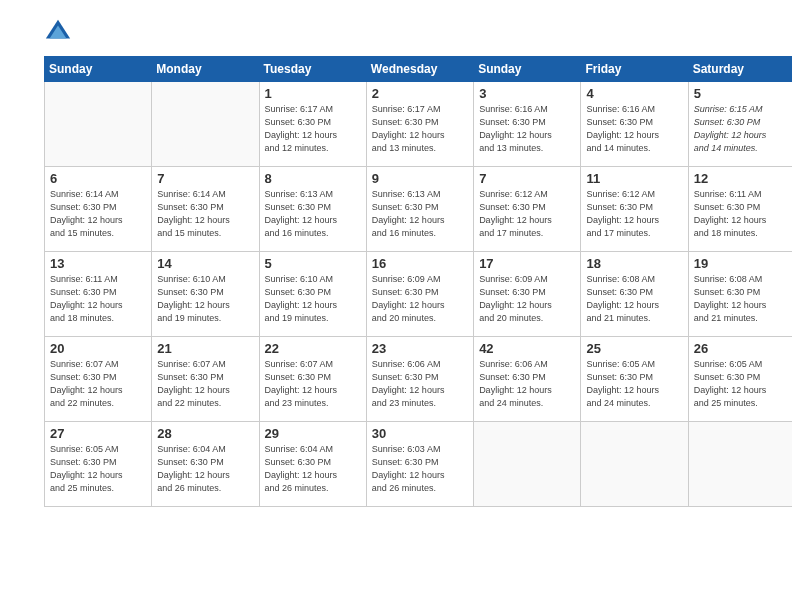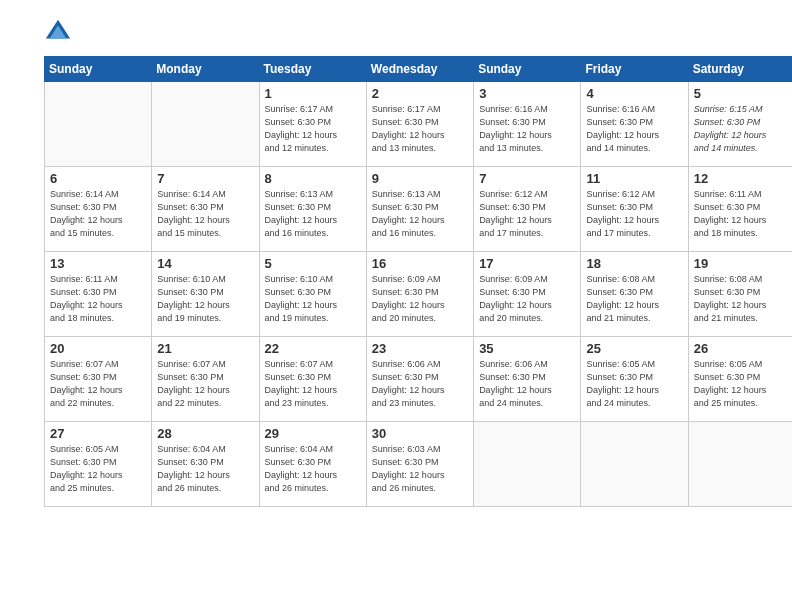--- a/index.html
+++ b/index.html
@@ -300,21 +300,21 @@
 and 23 minutes.</div>
           </td>
           <td>
             <span class="day-number">23</span>
             <div class="day-info" style="white-space: pre-line;">Sunrise: 6:06 AM
 Sunset: 6:30 PM
 Daylight: 12 hours
 and 23 minutes.</div>
           </td>
           <td>
-            <span class="day-number">35</span>
+            <span class="day-number">42</span>
             <div class="day-info" style="white-space: pre-line;">Sunrise: 6:06 AM
 Sunset: 6:30 PM
 Daylight: 12 hours
 and 24 minutes.</div>
           </td>
           <td>
             <span class="day-number">25</span>
             <div class="day-info" style="white-space: pre-line;">Sunrise: 6:05 AM
 Sunset: 6:30 PM
 Daylight: 12 hours

